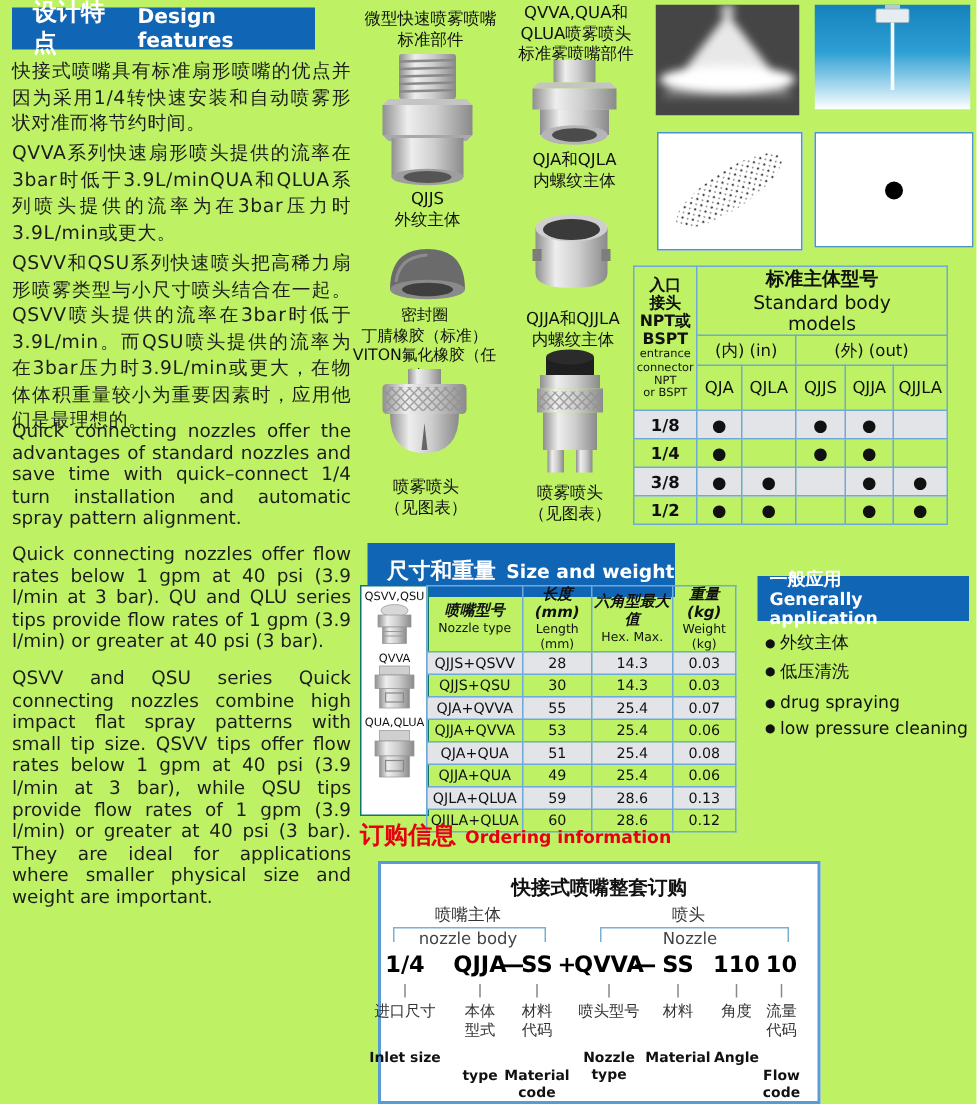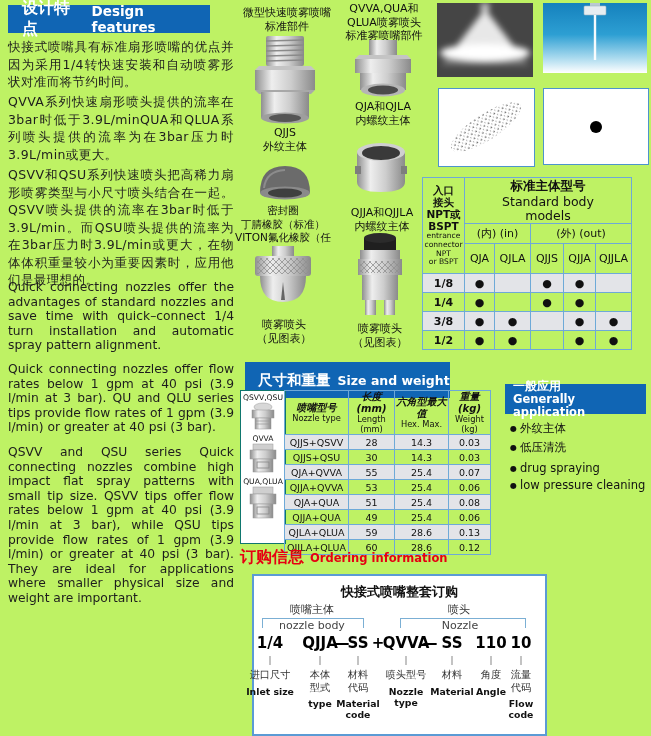--- a/index.html
+++ b/index.html
@@ -52,21 +52,21 @@
   .ord-title-en{color:#e60012;font-weight:bold;font-size:11.5px;margin-left:6px;}
   .ord-box{border:2px solid #5b9bd5;background:#fff;}
   .ord-box-title{font-weight:bold;font-size:13px;text-align:center;color:#111;}
   .bracket{border-top:1px solid #7bafd4;border-left:1px solid #7bafd4;border-right:1px solid #7bafd4;height:9px;}
   .brk-zh{font-size:11px;color:#333;text-align:center;}
   .brk-en{font-size:11px;color:#444;text-align:center;}
   .code{font-weight:bold;font-size:15px;color:#000;transform:translateX(-50%);}
   .tick{width:1px;height:9px;background:#888;transform:translateX(-50%);}
   .ord-label{transform:translateX(-50%);width:58px;text-align:center;}
   .ord-label .lzh{font-size:10.2px;line-height:12.5px;color:#333;}
-  .ord-label .len{font-size:9.3px;line-height:11px;font-weight:bold;color:#111;margin-top:4px;}
+  .ord-label .len{font-size:9.3px;line-height:11px;font-weight:bold;color:#111;margin-top:18px;}
 </style>
 </head>
 <body>
 
 <svg width="0" height="0" style="position:absolute">
   <defs>
     <linearGradient id="met" x1="0" y1="0" x2="1" y2="0">
       <stop offset="0" stop-color="#8f8f8f"></stop>
         <stop offset="0.28" stop-color="#eeeeee"></stop>
       <stop offset="0.6" stop-color="#cdcdcd"></stop>

